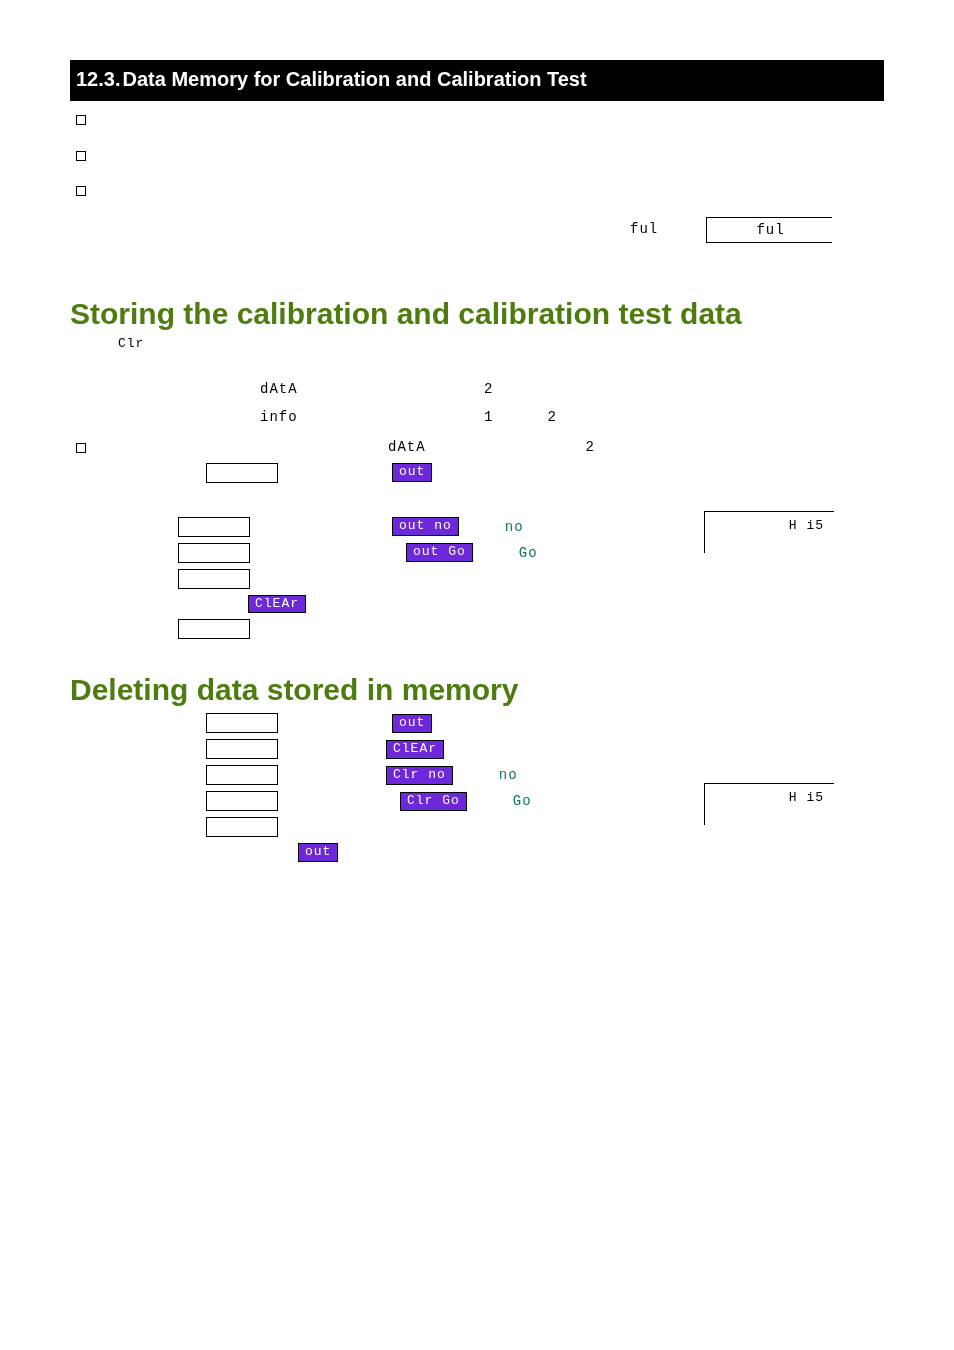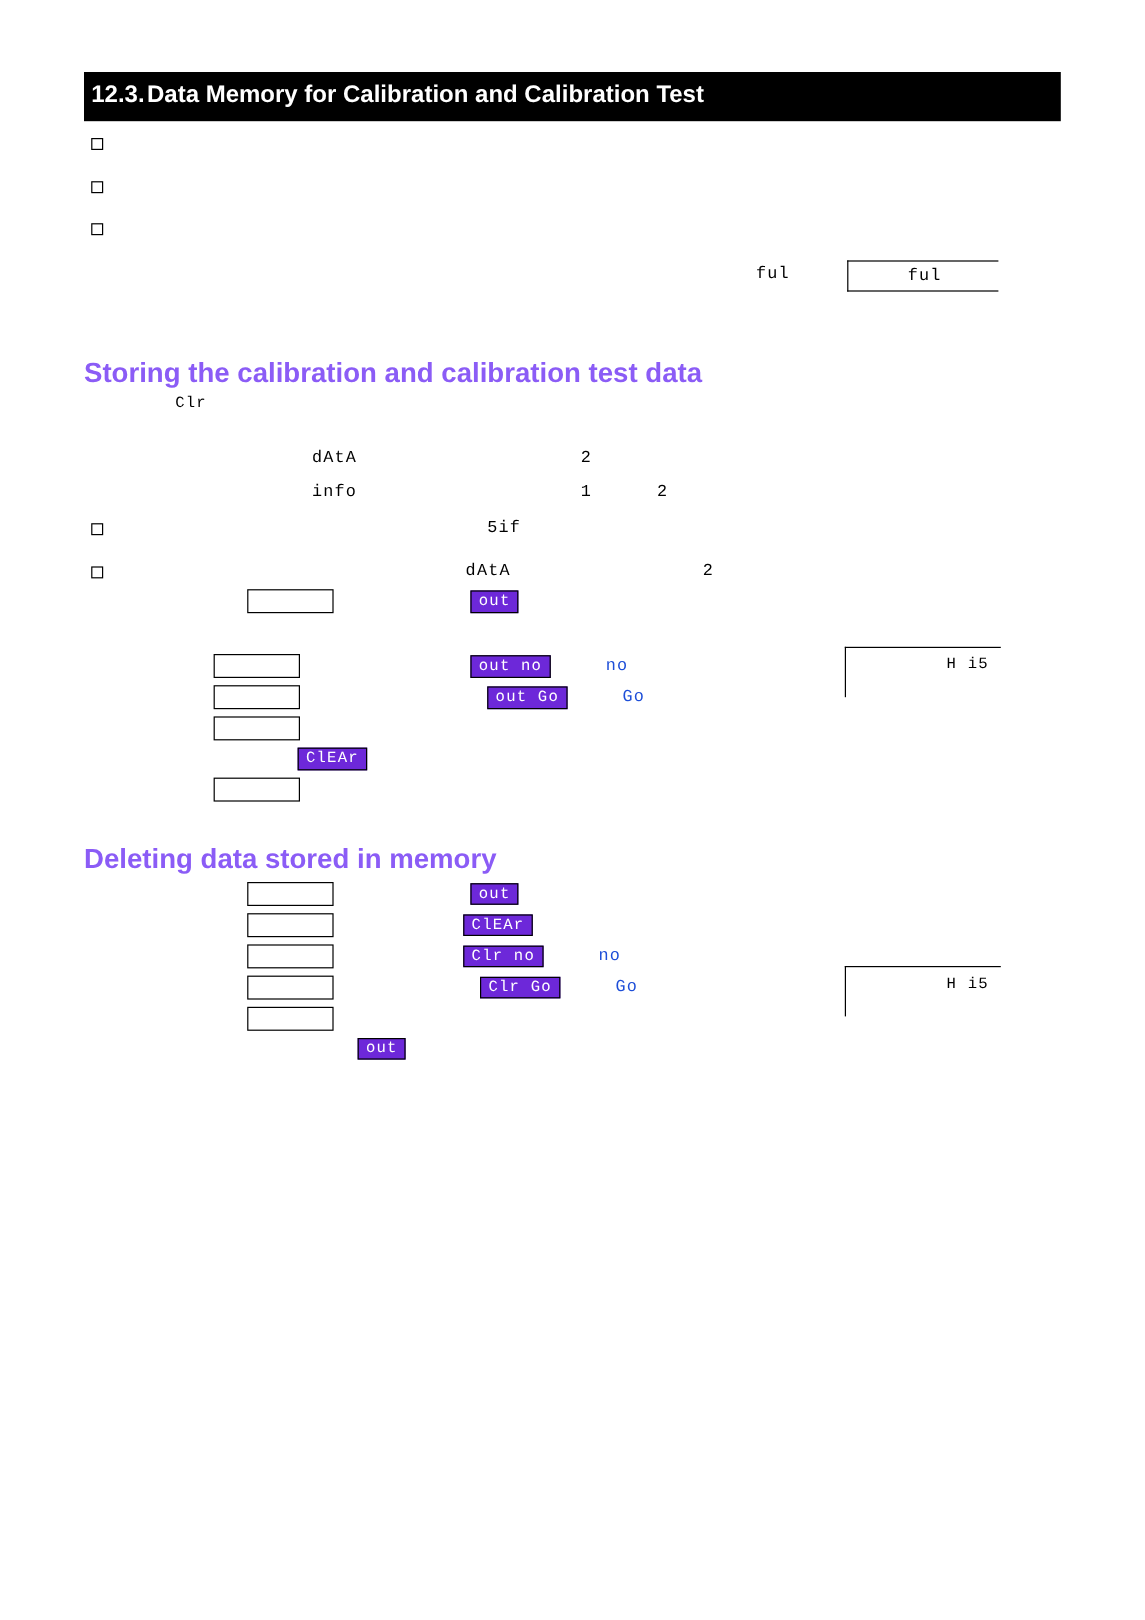--- a/index.html
+++ b/index.html
@@ -42,32 +42,32 @@
     flex: 0 0 auto;
   }
   .hidden-text {
     color: #fff;
     font-size: 13px;
     line-height: 1.35;
     width: 570px;
     user-select: none;
   }
   .sub-title {
-    color: #8b5cf6;
-    font-size: 23px;
+    color: #4d7c0f;
+    font-size: 30px;
     font-weight: bold;
     margin-top: 26px;
     margin-bottom: 2px;
   }
   .seg {
     font-family: "Courier New", monospace;
     letter-spacing: 1px;
     font-size: 14px;
   }
-  .seg-sm { font-size: 13px; margin-left: 28px; }
+  .seg-sm { font-size: 13px; }
   .seg-box {
     display: inline-block;
     border: 1px solid #000;
     padding: 0 6px 1px 6px;
     font-family: "Courier New", monospace;
     letter-spacing: 1px;
     font-size: 13px;
     line-height: 1.2;
     background: #6d28d9;
     vertical-align: middle;
@@ -119,21 +119,21 @@
     margin-top: 4px;
   }
   .steps-block .step {
     display: flex;
     align-items: center;
     gap: 8px;
     margin: 6px 0;
     font-size: 13px;
     color: #fff;
   }
-  .vis { color: #1d4ed8; }
+  .vis { color: #0f766e; }
 </style>
 </head>
 <body>
 
 <div class="page">
 
   <div class="section-header">
     <span class="num">12.3.</span><span>Data Memory for Calibration and Calibration Test</span>
   </div>
 
@@ -174,25 +174,20 @@
       <span style="width:60px;" class="seg">info</span>
       <span style="width:120px;"></span>
       <span class="seg">1</span>
       <span style="width:10px;"></span>
       <span class="seg">2</span>
     </div>
   </div>
 
 
   <div class="bullets" style="margin-top:14px; position:relative;">
-    <div class="bullet-row">
-      <div class="bullet-box"></div>
-      <div class="hidden-text" style="width:300px;">&nbsp;</div>
-      <span class="seg" style="margin-left:8px; color:#000;">5if</span>
-    </div>
     <div class="bullet-row" style="margin-bottom:6px;">
       <div class="bullet-box"></div>
       <div class="hidden-text" style="width:290px;">&nbsp;</div>
       <span class="seg" style="color:#000;">dAtA</span>
       <div class="hidden-text" style="width:150px;">&nbsp;</div>
       <span class="seg" style="color:#000; margin-left:10px;">2</span>
     </div>
   </div>
 
   <div class="steps-block" style="position:relative;">

